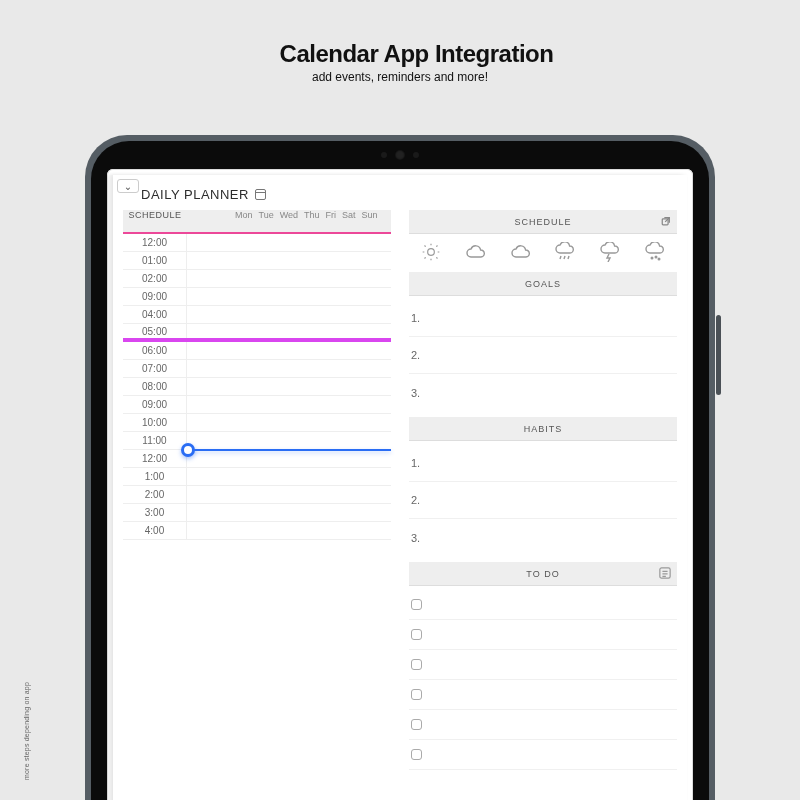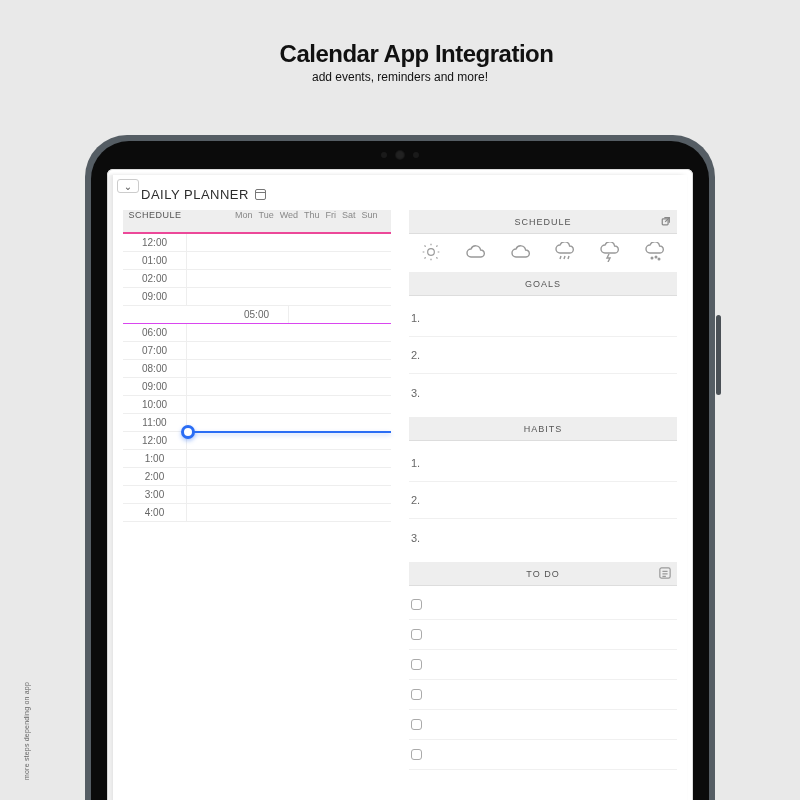--- a/index.html
+++ b/index.html
@@ -144,21 +144,21 @@
     color: #888;
     font-family: "Futura","Century Gothic",sans-serif;
   }
 
   .time-row {
     display: flex;
     align-items: center;
     height: 18px;
     border-bottom: 1px solid #eee;
   }
-  .time-row.div { border-bottom: 1px solid #d946ef; flex-direction: column; }
+  .time-row.div { border-bottom: 4px solid #d946ef; }
   .time-row .time {
     width: 64px;
     text-align: center;
     font-size: 10px;
     color: #666;
     border-right: 1px solid #eee;
     font-family: "Futura","Century Gothic",sans-serif;
     height: 100%;
     display: flex; align-items: center; justify-content: center;
   }
@@ -307,20 +307,24 @@
                   <div class="cell"></div>
                 </div>
                 <div class="time-row">
                   <div class="time">02:00</div>
                   <div class="cell"></div>
                 </div>
                 <div class="time-row">
                   <div class="time">09:00</div>
                   <div class="cell"></div>
                 </div>
+                <div class="time-row">
+                  <div class="time">04:00</div>
+                  <div class="cell"></div>
+                </div>
                 <div class="time-row div">
                   <div class="time">05:00</div>
                   <div class="cell"></div>
                 </div>
                 <div class="time-row">
                   <div class="time">06:00</div>
                   <div class="cell"></div>
                 </div>
                 <div class="time-row">
                   <div class="time">07:00</div>

